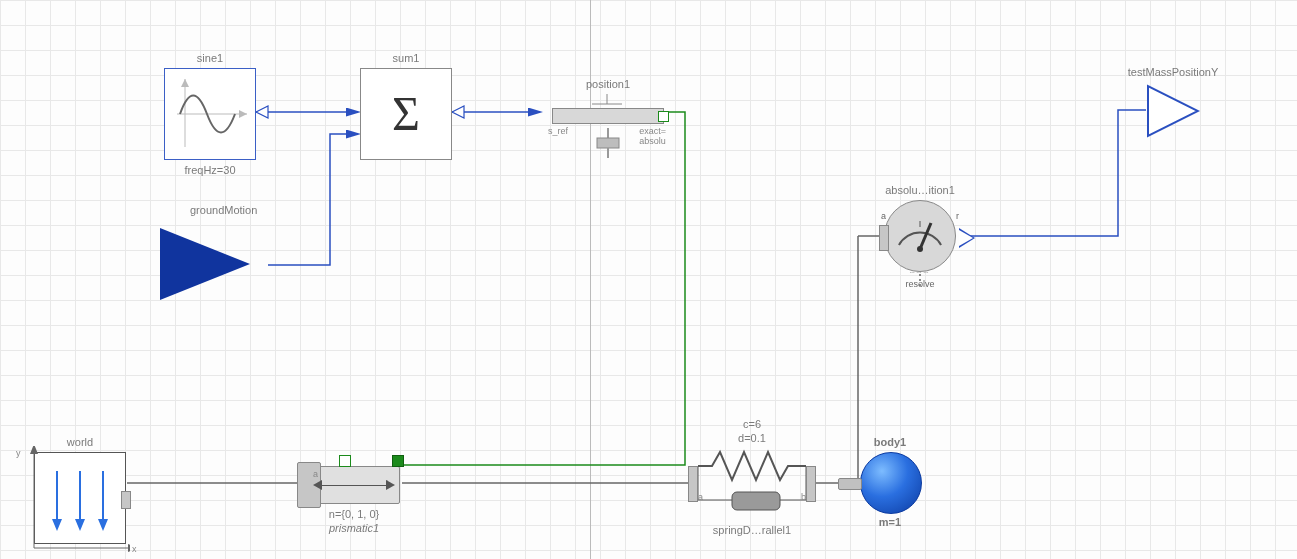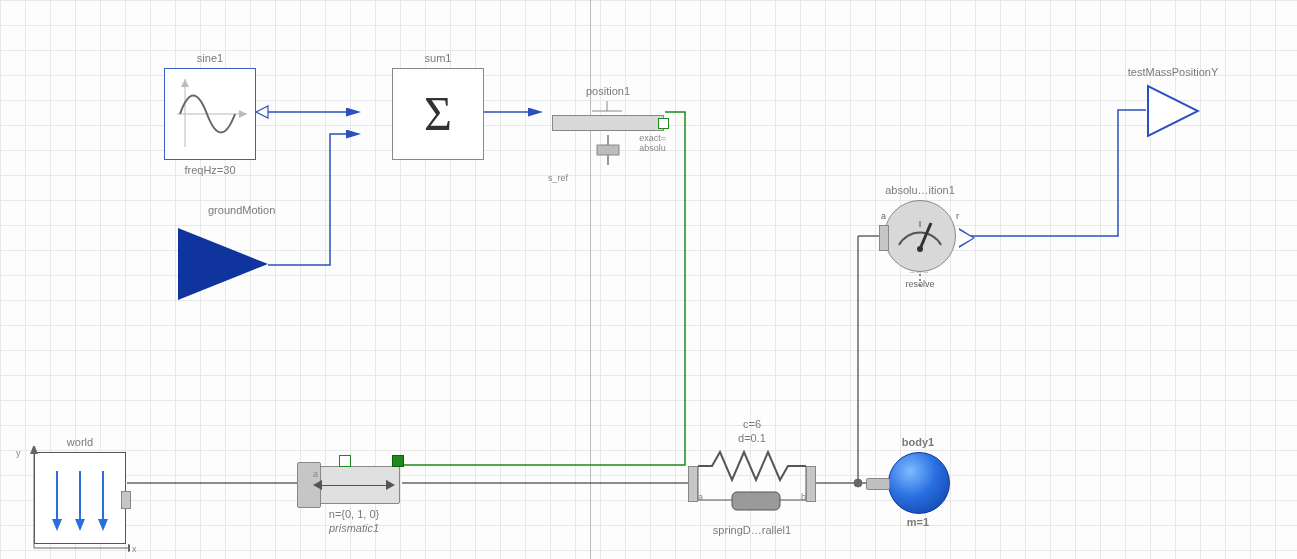--- a/index.html
+++ b/index.html
@@ -265,53 +265,53 @@
       <polygon points="82,45 74,41 74,49" fill="#bbb"></polygon>
       <line x1="20" y1="78" x2="20" y2="10" stroke="#bbb" stroke-width="1"></line>
       <polygon points="20,10 16,18 24,18" fill="#bbb"></polygon>
 
       <path d="M15,45 Q28,8 42,45 Q56,82 70,45" stroke="#666" stroke-width="2" fill="none"></path>
     </svg>
   </div>
   <div class="label-below">freqHz=30</div>
 </div>
 
-<div class="block" style="left:360px;top:68px;margin-left:32px;">
+<div class="block" style="left:360px;top:68px;">
   <div class="label-above">sum1</div>
   <div class="sum-box">
     <div class="sigma">Σ</div>
   </div>
 </div>
 
-<div class="block" style="left:552px;top:115px;">
+<div class="block" style="left:552px;top:108px;">
   <div class="label-above" style="top:-30px;">position1</div>
 
   <svg width="110" height="20" style="position:absolute;top:-18px;left:0;">
     <line x1="40" y1="14" x2="70" y2="14" stroke="#888"></line>
     <line x1="55" y1="14" x2="55" y2="4" stroke="#888"></line>
   </svg>
   <div class="pos-box">
 
     <div style="position:absolute;right:-6px;top:2px;width:9px;height:9px;border:1px solid #1b8a1b;background:#fff;"></div>
   </div>
-  <div class="tiny" style="position:absolute;left:-4px;top:18px;margin-top:40px;">s_ref</div>
+  <div class="tiny" style="position:absolute;left:-4px;top:18px;">s_ref</div>
   <div class="pos-flange">
     <svg width="26" height="34">
       <line x1="13" y1="0" x2="13" y2="10" stroke="#999" stroke-width="2"></line>
       <rect x="2" y="10" width="22" height="10" fill="#bdbdbd" stroke="#888"></rect>
       <line x1="13" y1="20" x2="13" y2="30" stroke="#999" stroke-width="2"></line>
     </svg>
   </div>
   <div class="tiny" style="position:absolute;right:-2px;top:18px;text-align:left;">
     <span>exact=</span><br>
     <span>absolu</span>
   </div>
 </div>
 
-<div class="block" style="left:178px;top:228px;text-decoration:underline;">
+<div class="block" style="left:160px;top:228px;text-decoration:underline;">
   <div class="label-above" style="top:-24px;left:30px;transform:none;">groundMotion</div>
   <div class="gm-tri">
     <svg width="90" height="72">
       <polygon points="0,0 0,72 90,36" fill="#10349e"></polygon>
     </svg>
   </div>
 </div>
 
 <div class="block" style="left:34px;top:452px;">
   <div class="label-above">world</div>
@@ -368,21 +368,21 @@
       <line x1="114" y1="20" x2="114" y2="54" stroke="#555"></line>
 
       <line x1="6" y1="54" x2="40" y2="54" stroke="#555"></line>
       <line x1="88" y1="54" x2="114" y2="54" stroke="#555"></line>
       <rect x="40" y="46" width="48" height="18" rx="5" fill="#9a9a9a" stroke="#555"></rect>
     </svg>
   </div>
   <div class="label-below" style="bottom:-20px;">springD…rallel1</div>
 </div>
 
-<div class="block" style="left:888px;top:452px;font-weight:bold;">
+<div class="block" style="left:860px;top:452px;font-weight:bold;">
   <div class="label-above">body1</div>
   <div class="body-ball-wrap">
     <div class="body-stem"></div>
     <div class="body-ball"></div>
   </div>
   <div class="label-below">m=1</div>
 </div>
 
 <div class="block" style="left:884px;top:200px;">
   <div class="label-above">absolu…ition1</div>

